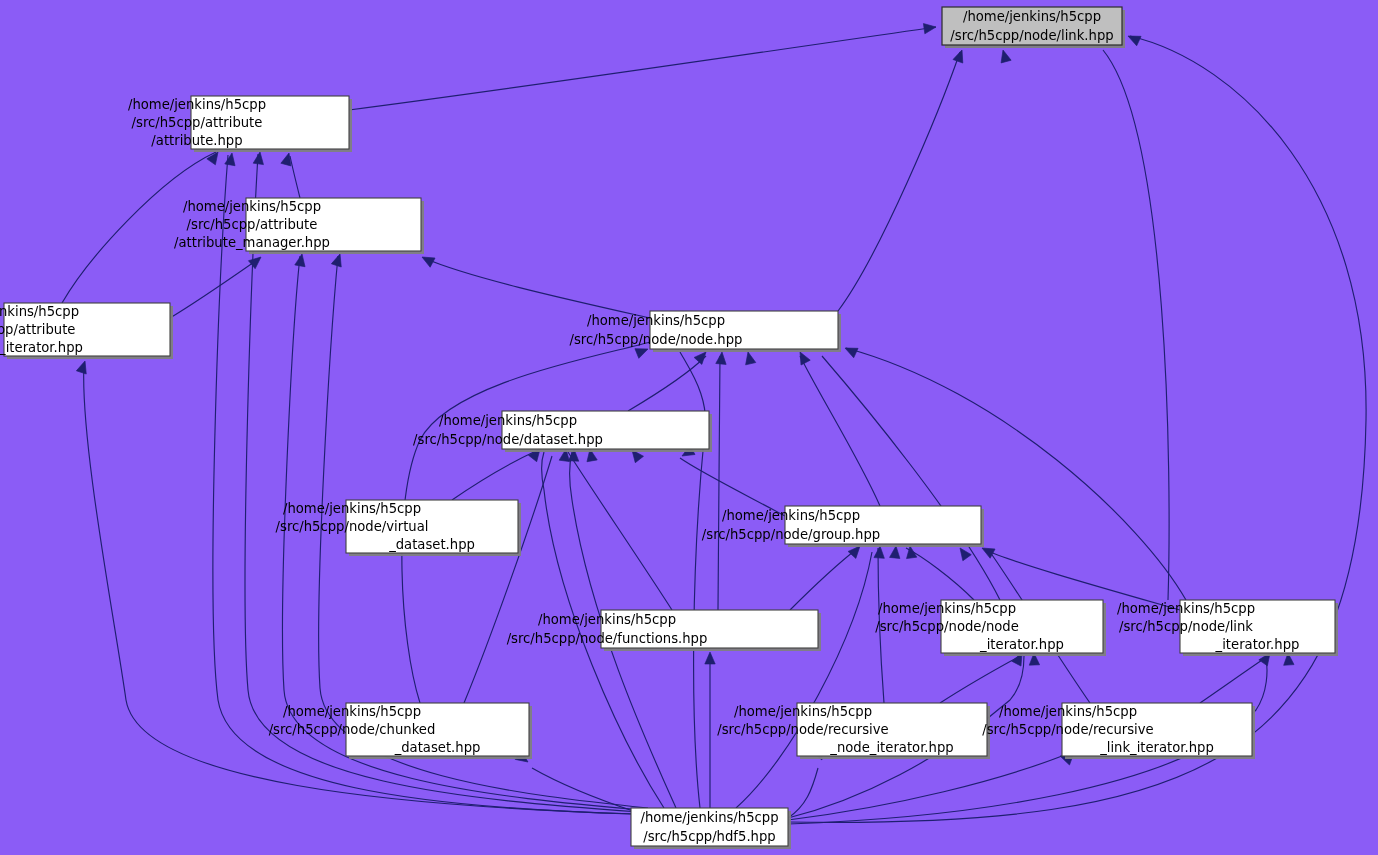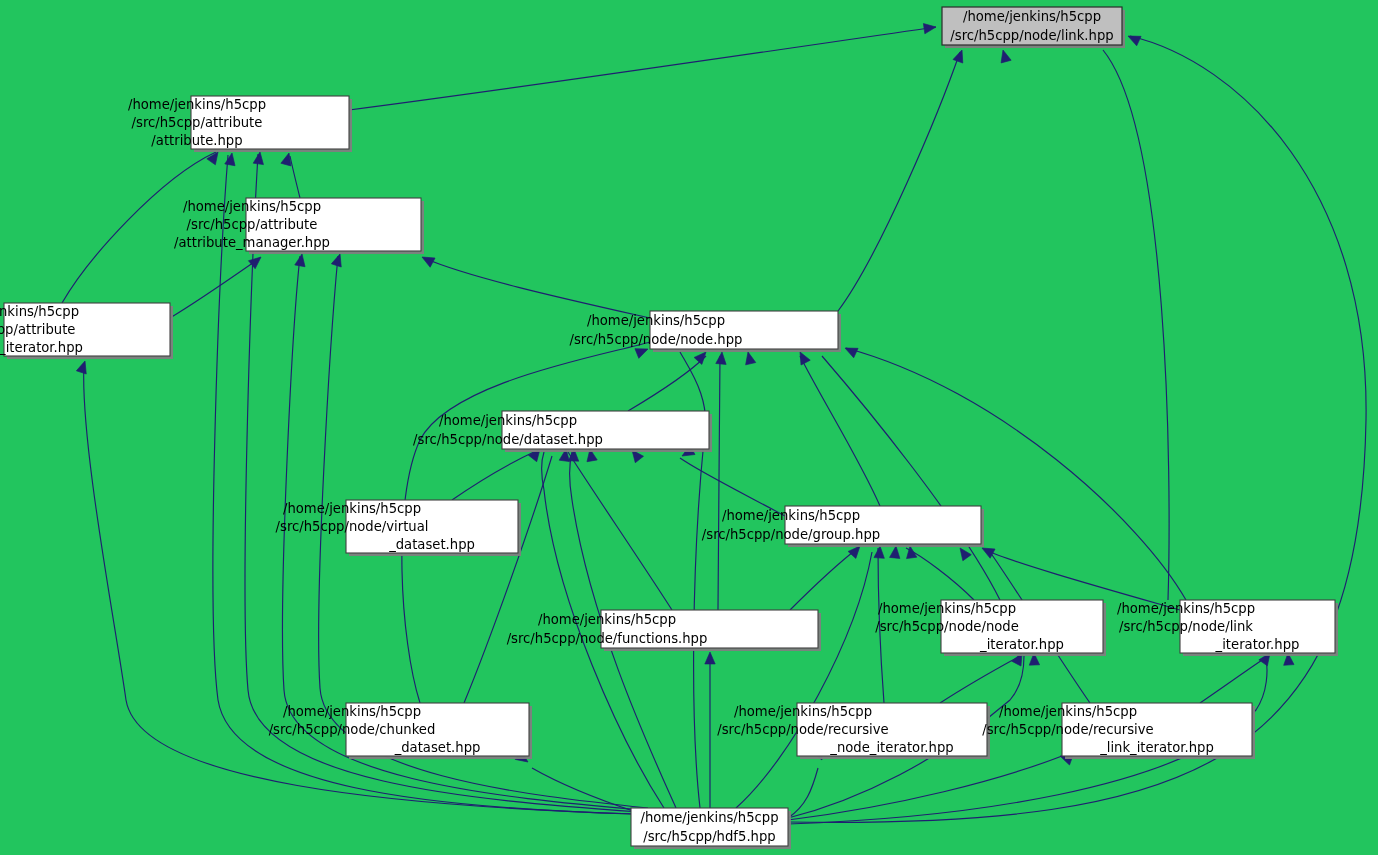--- a/index.html
+++ b/index.html
@@ -8,21 +8,21 @@
     background: #ffffff;
   }
   body {
     font-family: "DejaVu Sans", "Liberation Sans", sans-serif;
   }
   #graph-root {
     position: relative;
     width: 1378px;
     height: 855px;
     overflow: hidden;
-    background: #22c55e;
+    background: #8b5cf6;
   }
   svg#dep-graph {
     display: block;
     width: 1378px;
     height: 855px;
   }
   .node-box {
     fill: #ffffff;
     stroke: #404040;
     stroke-width: 1.1;

